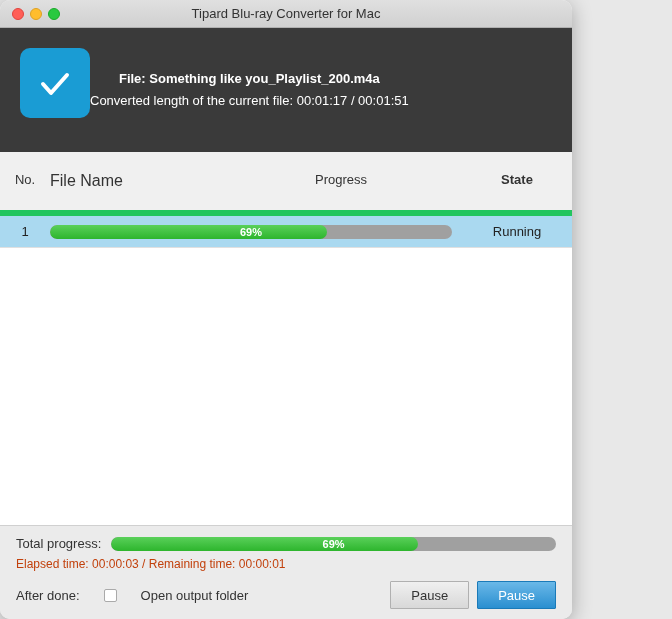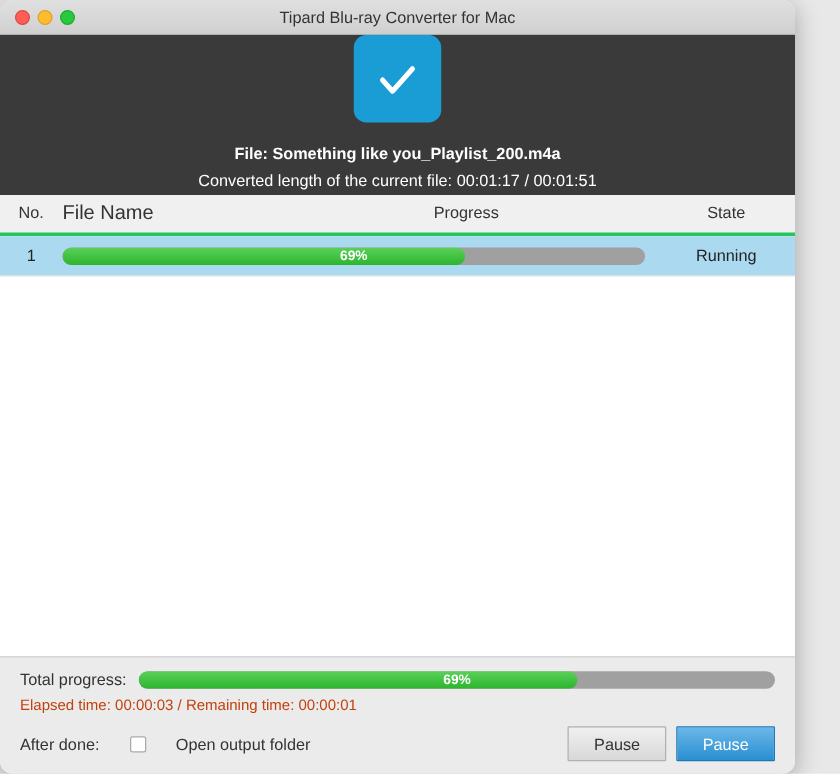--- a/index.html
+++ b/index.html
@@ -5,21 +5,21 @@
     * { box-sizing: border-box; margin: 0; padding: 0; }
     body {
       font-family: -apple-system, BlinkMacSystemFont, "Helvetica Neue", Arial, sans-serif;
       background: #e8e8e8;
       width: 672px;
       height: 619px;
       overflow: hidden;
     }
 
     .window {
-      width: 636px;
+      width: 572px;
       height: 619px;
       background: #f5f5f5;
       border-radius: 10px;
       overflow: hidden;
       display: flex;
       flex-direction: column;
       box-shadow: 0 4px 20px rgba(0,0,0,0.3);
     }
 
     
@@ -55,22 +55,22 @@
       left: 50%;
       transform: translateX(-50%);
       font-size: 13px;
       color: #333;
       font-weight: 500;
     }
 
     
     .header-section {
       background: #3a3a3a;
-      display: flex;
-      flex-direction: column;
+      padding: 20px;
+      display: flex;
       align-items: center;
       flex-shrink: 0;
     }
 
     .check-icon-wrapper {
       width: 70px;
       height: 70px;
       background: #1a9cd4;
       border-radius: 10px;
       display: flex;
@@ -100,22 +100,22 @@
       flex: 1;
       display: flex;
       flex-direction: column;
       background: #ffffff;
       overflow: hidden;
     }
 
     .table-header {
       display: flex;
       background: #f0f0f0;
-      border-bottom: 3px solid #22c55e;
-      padding: 6px 0;
+      border-bottom: 6px solid #22c55e;
+      padding: 20px 0;
     }
 
     .col-no {
       width: 50px;
       text-align: center;
       font-size: 13px;
       color: #333;
       font-weight: 500;
     }
 
@@ -132,21 +132,21 @@
       font-size: 13px;
       color: #333;
       font-weight: 500;
     }
 
     .col-state {
       width: 110px;
       text-align: center;
       font-size: 13px;
       color: #333;
-      font-weight: 400;
+      font-weight: 700;
     }
 
     .table-body {
       flex: 1;
       overflow-y: auto;
     }
 
     .table-row {
       display: flex;
       align-items: center;

